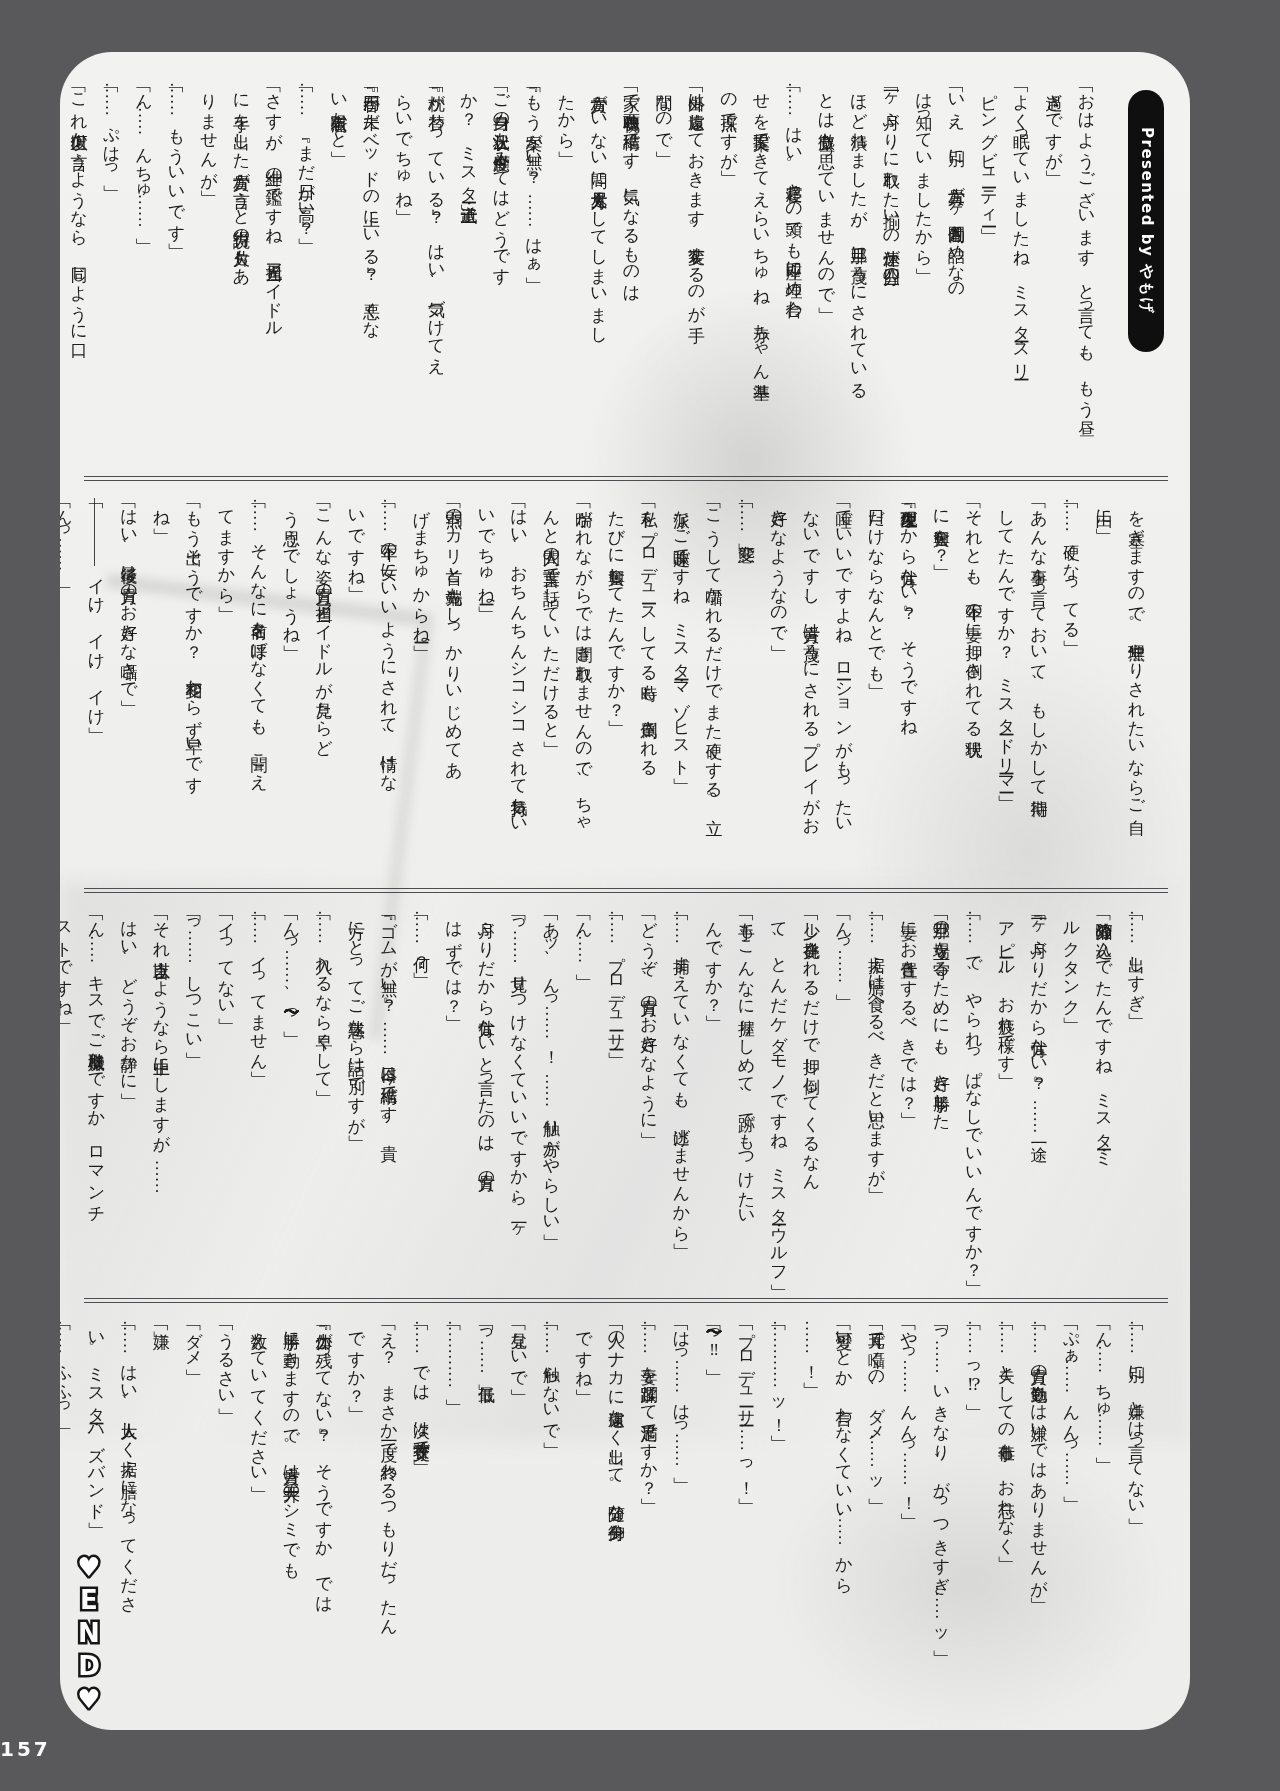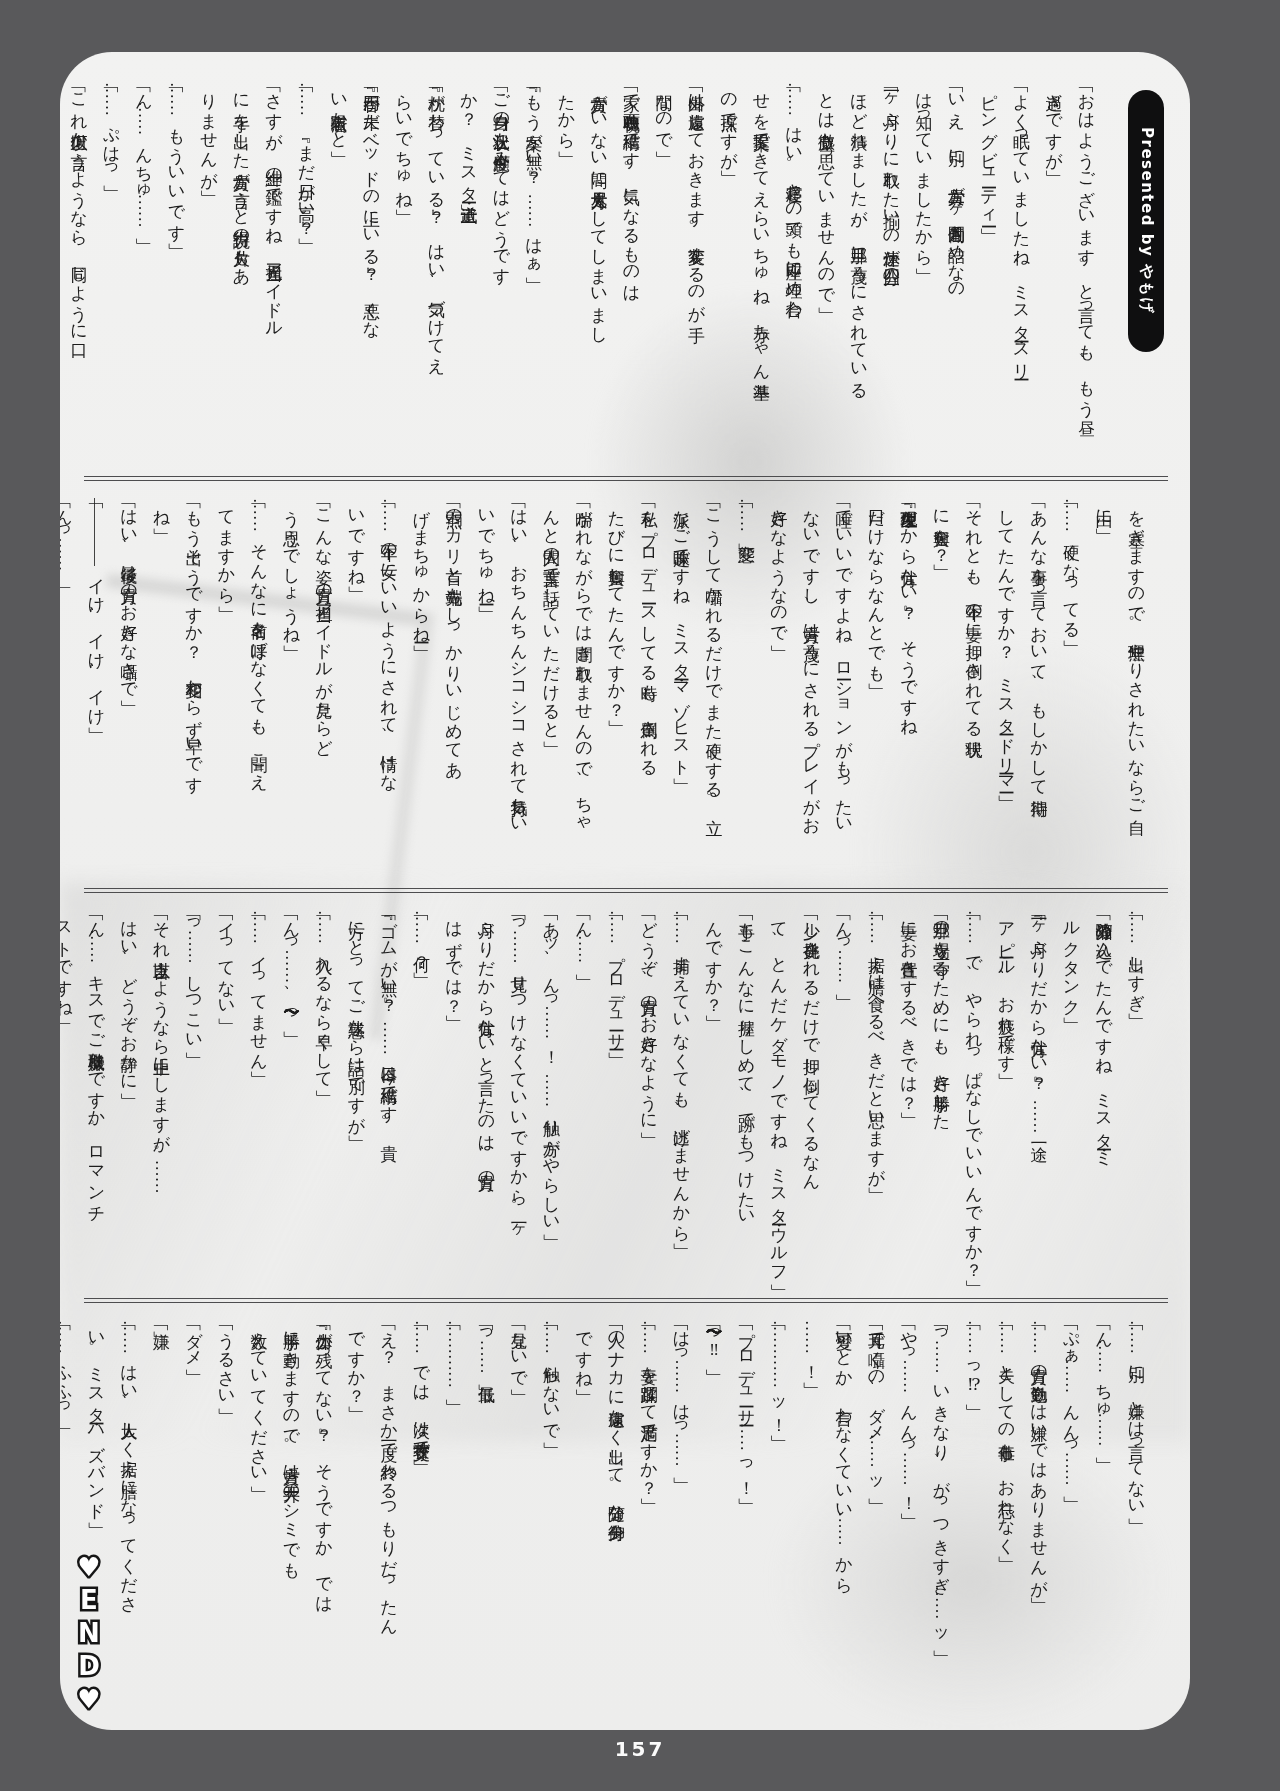--- a/index.html
+++ b/index.html
@@ -78,21 +78,21 @@
     font-weight:bold; font-size:15px; letter-spacing:1.5px; white-space:nowrap;
   }
   .end-mark {
     position:absolute; left:14px; top:1500px;
     writing-mode:vertical-rl; text-orientation:upright;
     font-family:"DejaVu Sans","Liberation Sans",sans-serif;
     font-weight:900; font-size:26px; letter-spacing:3px;
     color:#ffffff; -webkit-text-stroke:5px #161616; paint-order:stroke fill;
   }
   .page-number {
-    position:absolute; left:0; right:0; top:1737px; text-align:center;
+    position:absolute; left:0; right:0; top:1737px; text-align:left;
     color:#fbfbfb; font-family:"DejaVu Sans","Liberation Sans",sans-serif;
     font-weight:bold; font-size:20px; letter-spacing:3px;
   }
 </style>
 </head>
 <body>
 
 <div class="page">
   <div class="art art-hair"></div>
   <div class="art art-frame"></div>

